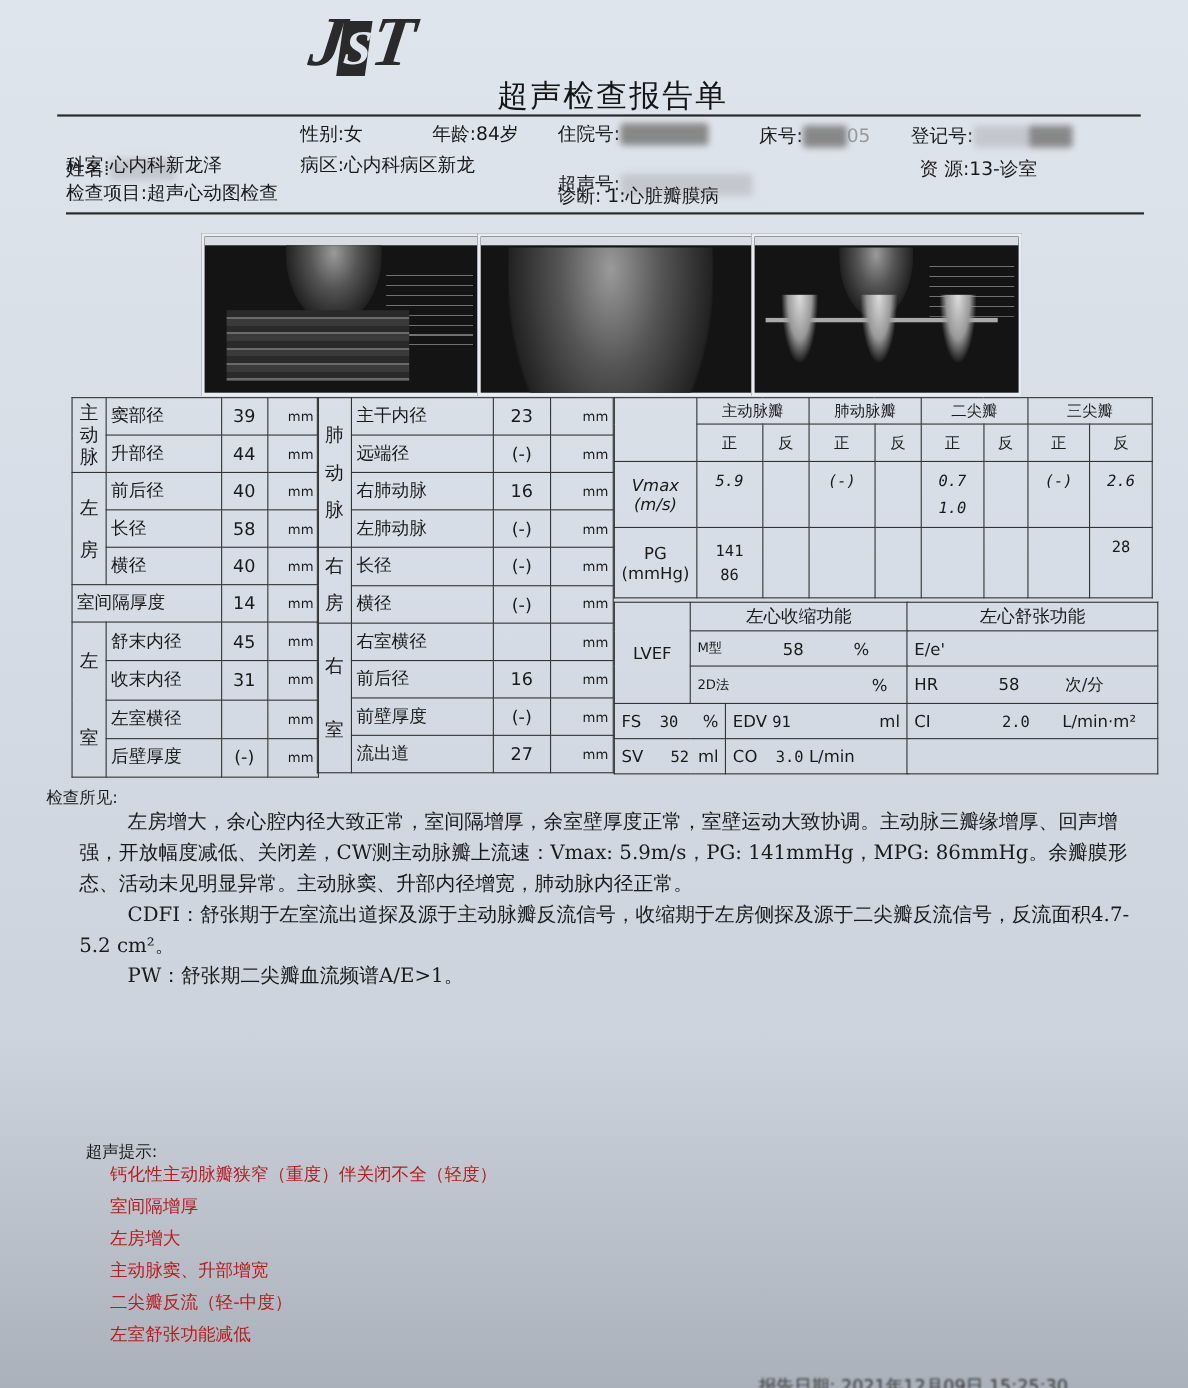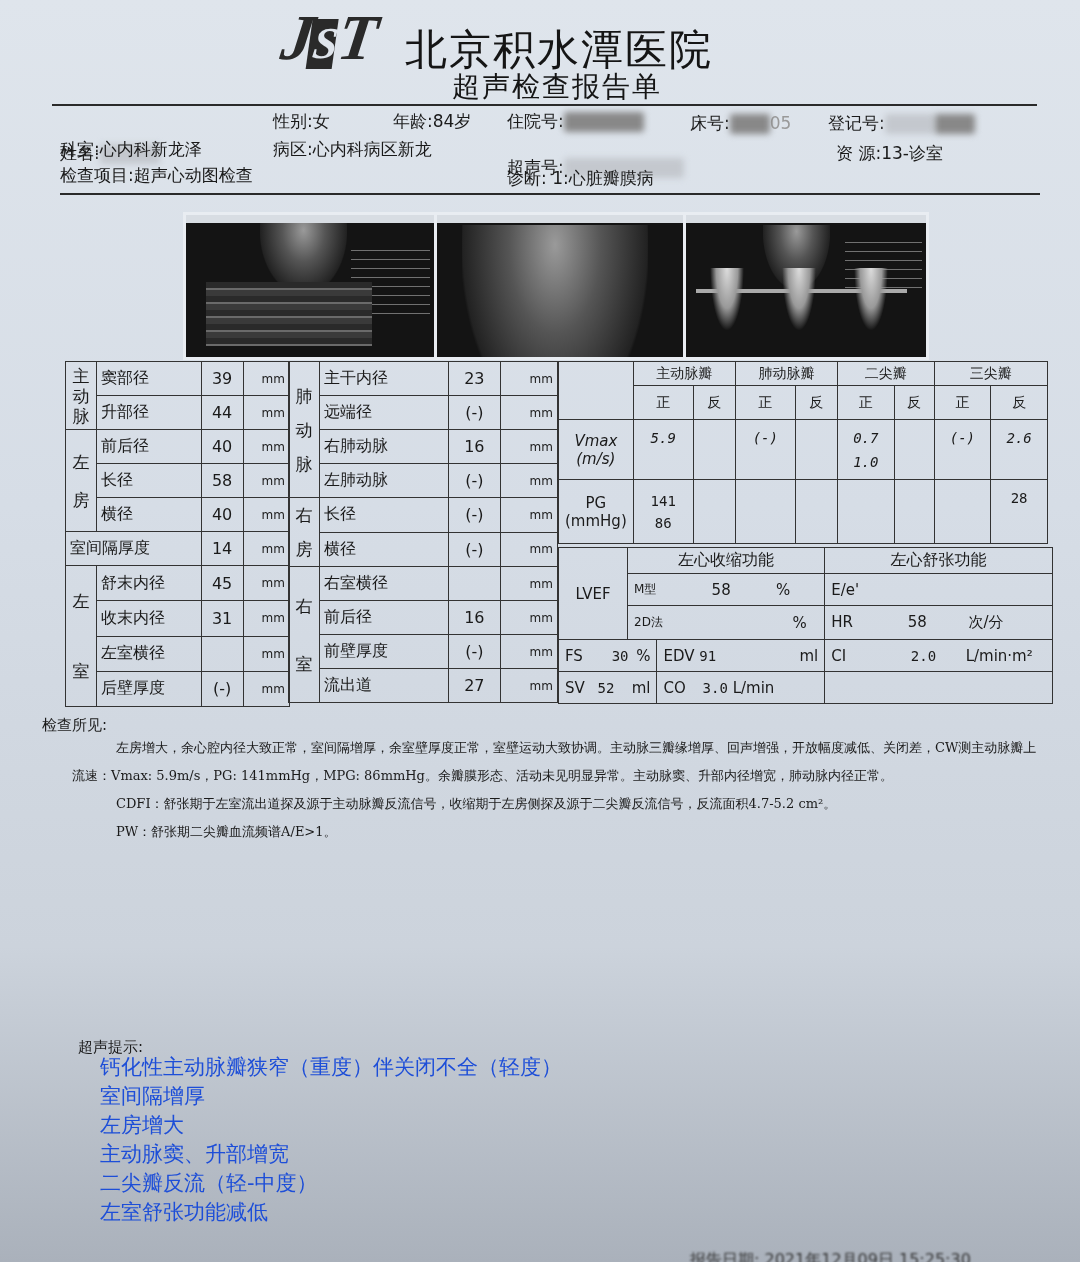--- a/index.html
+++ b/index.html
@@ -20,34 +20,33 @@
   .us .txt{position:absolute;right:4px;top:30px;width:32%;height:50%;background:repeating-linear-gradient(180deg,transparent 0 5px,#888 5px 6px,transparent 6px 9px);opacity:.8;}
   .us .bar{position:absolute;top:0;left:0;right:0;height:8px;background:#d8dde3;}
   table.m{position:absolute;border-collapse:collapse;font-size:16px;color:#1a1a1a;}
   table.m td{border:1.5px solid #333;padding:0 4px;height:33px;white-space:nowrap;}
   .c{text-align:center;}
   .u{font-size:12px;text-align:right;}
   table.v{position:absolute;border-collapse:collapse;font-size:14px;color:#1a1a1a;}
   table.v td{border:1.5px solid #333;padding:2px 6px;white-space:nowrap;}
   .num{font-family:"DejaVu Sans Mono",monospace;font-size:14px;}
   .sec{position:absolute;font-size:15px;}
-  .para{position:absolute;left:72px;width:970px;font-family:"DejaVu Serif",serif;font-size:13px;line-height:28px;color:#1a1a1a;}
+  .para{position:absolute;left:72px;width:970px;font-family:"DejaVu Serif",serif;font-size:18px;line-height:28px;color:#1a1a1a;}
   .para p{margin:0;}
   .para .ind{text-indent:44px;}
-  .imp{position:absolute;left:100px;top:1053px;font-size:21px;line-height:29px;color:#1d4ed8;}
+  .imp{position:absolute;left:100px;top:1053px;font-size:16px;line-height:29px;color:#b91c1c;}
   .imp div{height:29px;}
   .footer{position:absolute;left:690px;top:1250px;font-size:16px;color:#333;filter:blur(1px);}
 </style>
 </head>
 <body>
 
 <div class="page">
 
   <div class="logo">J<span class="mid">S</span>T</div>
-  <div class="hosp">北京积水潭医院</div>
   <div class="sub">超声检查报告单</div>
 
   <div class="hr" style="left:52px;top:104px;width:985px;"></div>
 
   <div class="info" style="left:60px;top:110px;margin-top:32px;"><span>姓名:</span><span class="blur light" style="width:60px;"></span></div>
   <div class="info" style="left:273px;top:110px;"><span>性别:</span><span>女</span></div>
   <div class="info" style="left:393px;top:110px;"><span>年龄:</span><span>84岁</span></div>
   <div class="info" style="left:507px;top:110px;"><span>住院号:</span><span class="blur" style="width:80px;"></span></div>
   <div class="info" style="left:690px;top:112px;"><span>床号:</span><span class="blur" style="width:40px;"></span><span style="color:#999">05</span></div>
   <div class="info" style="left:828px;top:112px;"><span>登记号:</span><span class="blur light" style="width:50px;"></span><span class="blur" style="width:40px;"></span></div>
@@ -267,38 +266,38 @@
       </td>
       <td colspan="3">
         <span>HR</span>
         <span style="display:inline-block;margin-left:50px;width:40px;">58</span>
         <span style="display:inline-block;margin-left:16px;">次/分</span>
       </td>
     </tr>
     <tr style="height:32px;">
       <td colspan="2">
         <span>FS</span>
-        <span class="num" style="margin-left:24px;">30</span>
+        <span class="num" style="margin-left:12px;">30</span>
         <span style="float:right;">%</span>
       </td>
       <td colspan="2">
         <span>EDV</span>
         <span class="num">91</span>
         <span style="float:right;">ml</span>
       </td>
       <td colspan="3">
         <span>CI</span>
         <span class="num" style="display:inline-block;margin-left:60px;width:40px;">2.0</span>
         <span style="margin-left:10px;">L/min·m²</span>
       </td>
     </tr>
     <tr style="height:32px;">
       <td colspan="2">
         <span>SV</span>
-        <span class="num" style="margin-left:8px;">52</span>
+        <span class="num" style="margin-left:20px;">52</span>
         <span style="float:right;">ml</span>
       </td>
       <td colspan="2">
         <span>CO</span>
         <span class="num" style="margin-left:12px;">3.0</span>
         <span>L/min</span>
       </td>
       <td colspan="3"></td>
     </tr>
   </tbody>

